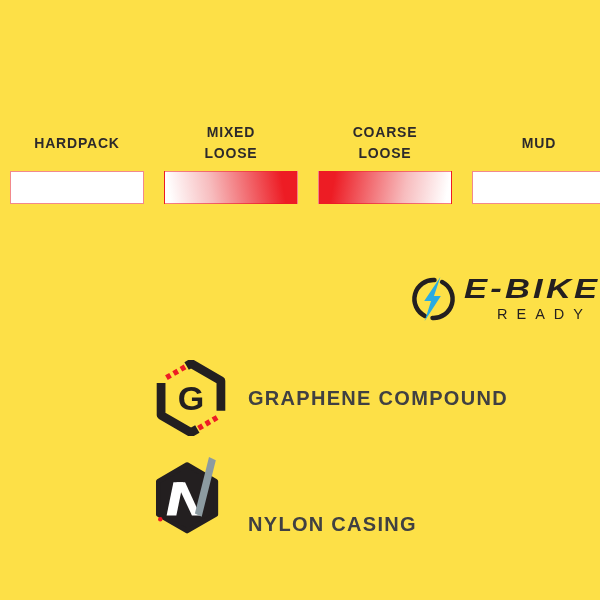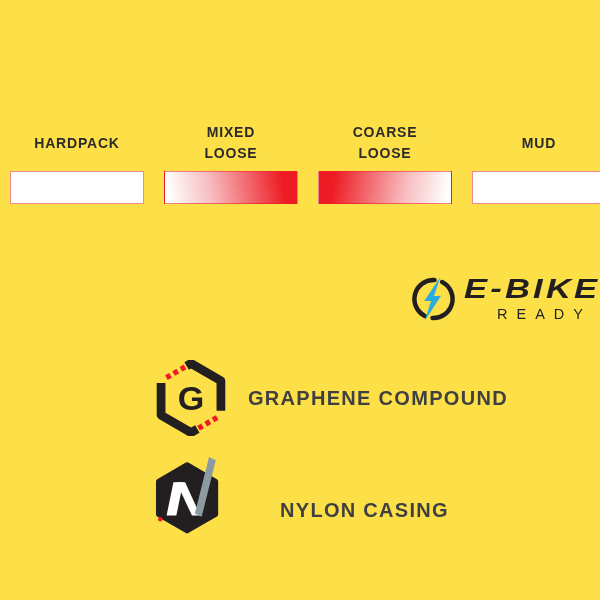--- a/index.html
+++ b/index.html
@@ -24,21 +24,21 @@
   .ebike{position:absolute;top:275px;left:0;right:0;display:flex;justify-content:flex-end;align-items:flex-start;}
   .ebike-text{margin-left:7px;width:152px;display:flex;flex-direction:column;}
   .ebike-title{display:block;font-size:27px;font-weight:bold;font-style:italic;letter-spacing:2.5px;
     line-height:29px;color:var(--dark,#231f20);transform:scaleX(1.28);transform-origin:left center;white-space:nowrap;}
   .ebike-sub{display:block;font-size:14.5px;font-weight:normal;letter-spacing:9px;margin-right:-9px;
     margin-top:2px;text-align:center;color:var(--dark,#231f20);line-height:16px;}
 
   
   .feature-row{position:absolute;left:152px;display:flex;}
   .g-row{top:360px;align-items:center;}
-  .n-row{top:450px;align-items:center;gap:32px;}
+  .n-row{top:450px;align-items:flex-end;}
   .feature-label{font-size:20px;font-weight:bold;letter-spacing:1.3px;color:var(--label-text,#404042);
     line-height:19px;white-space:nowrap;}
   .g-row .feature-label{margin-left:18px;}
   .n-row .feature-label{margin-left:20px;margin-top:36px;}
 
   svg{display:block;}
 </style>
 </head>
 <body>
 

